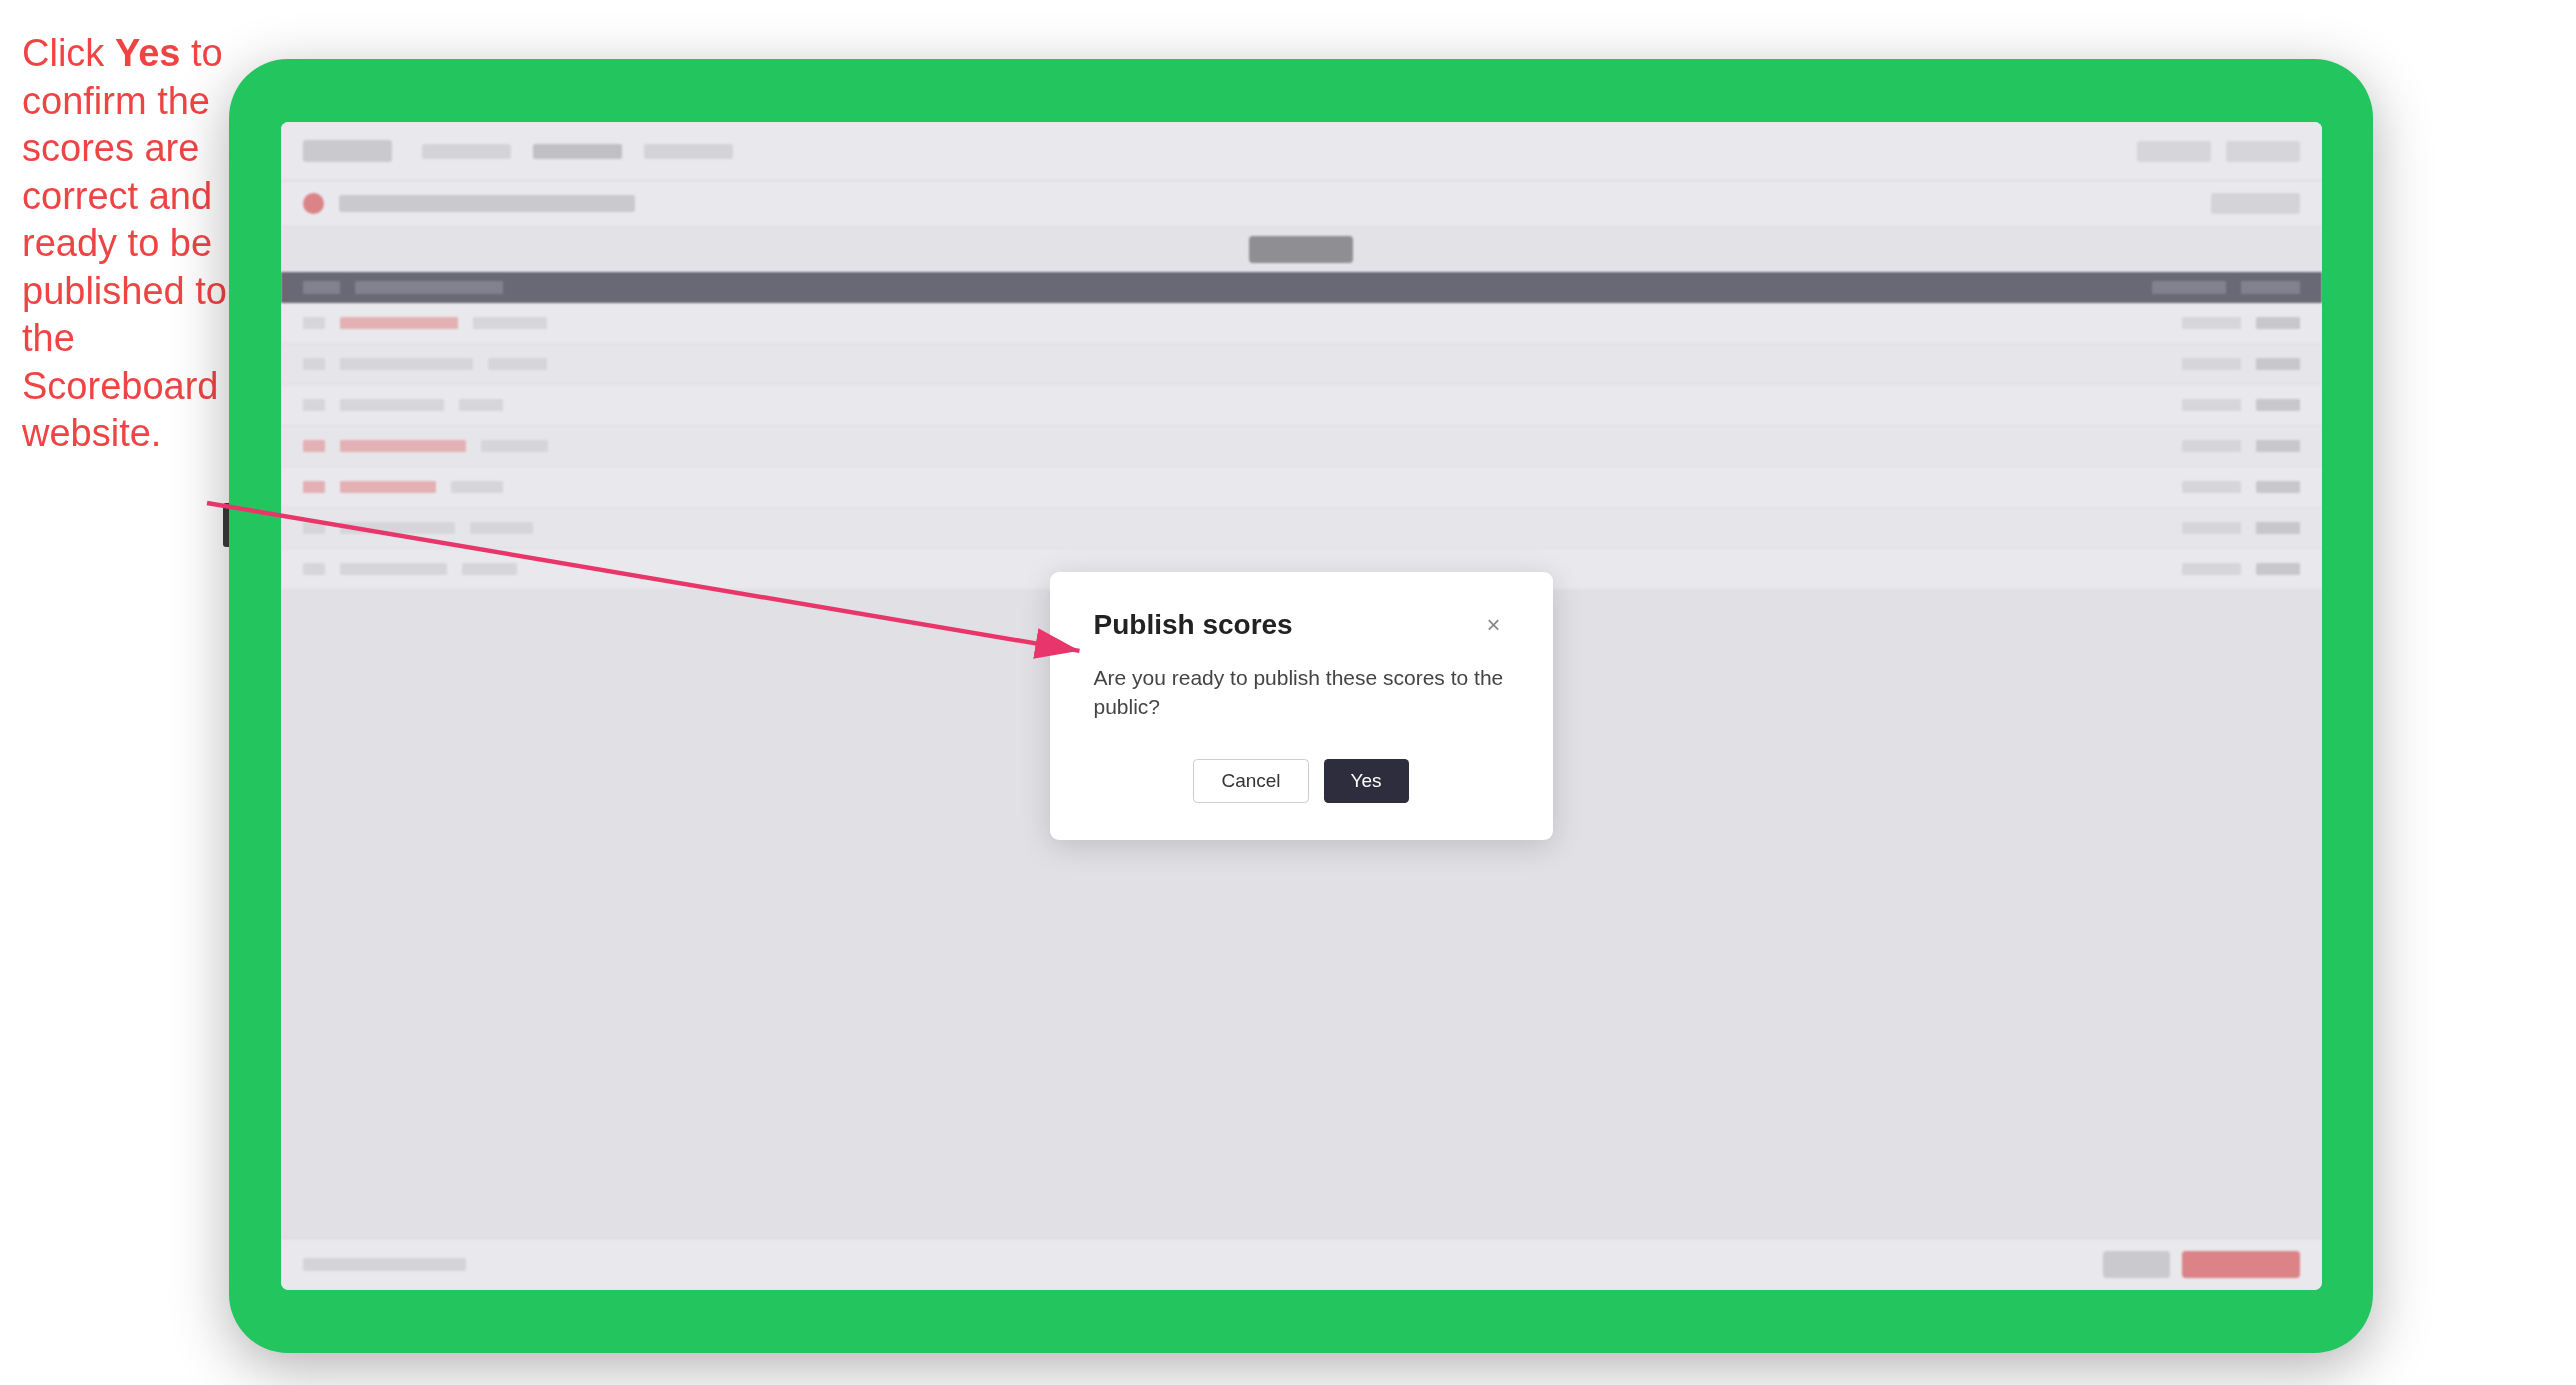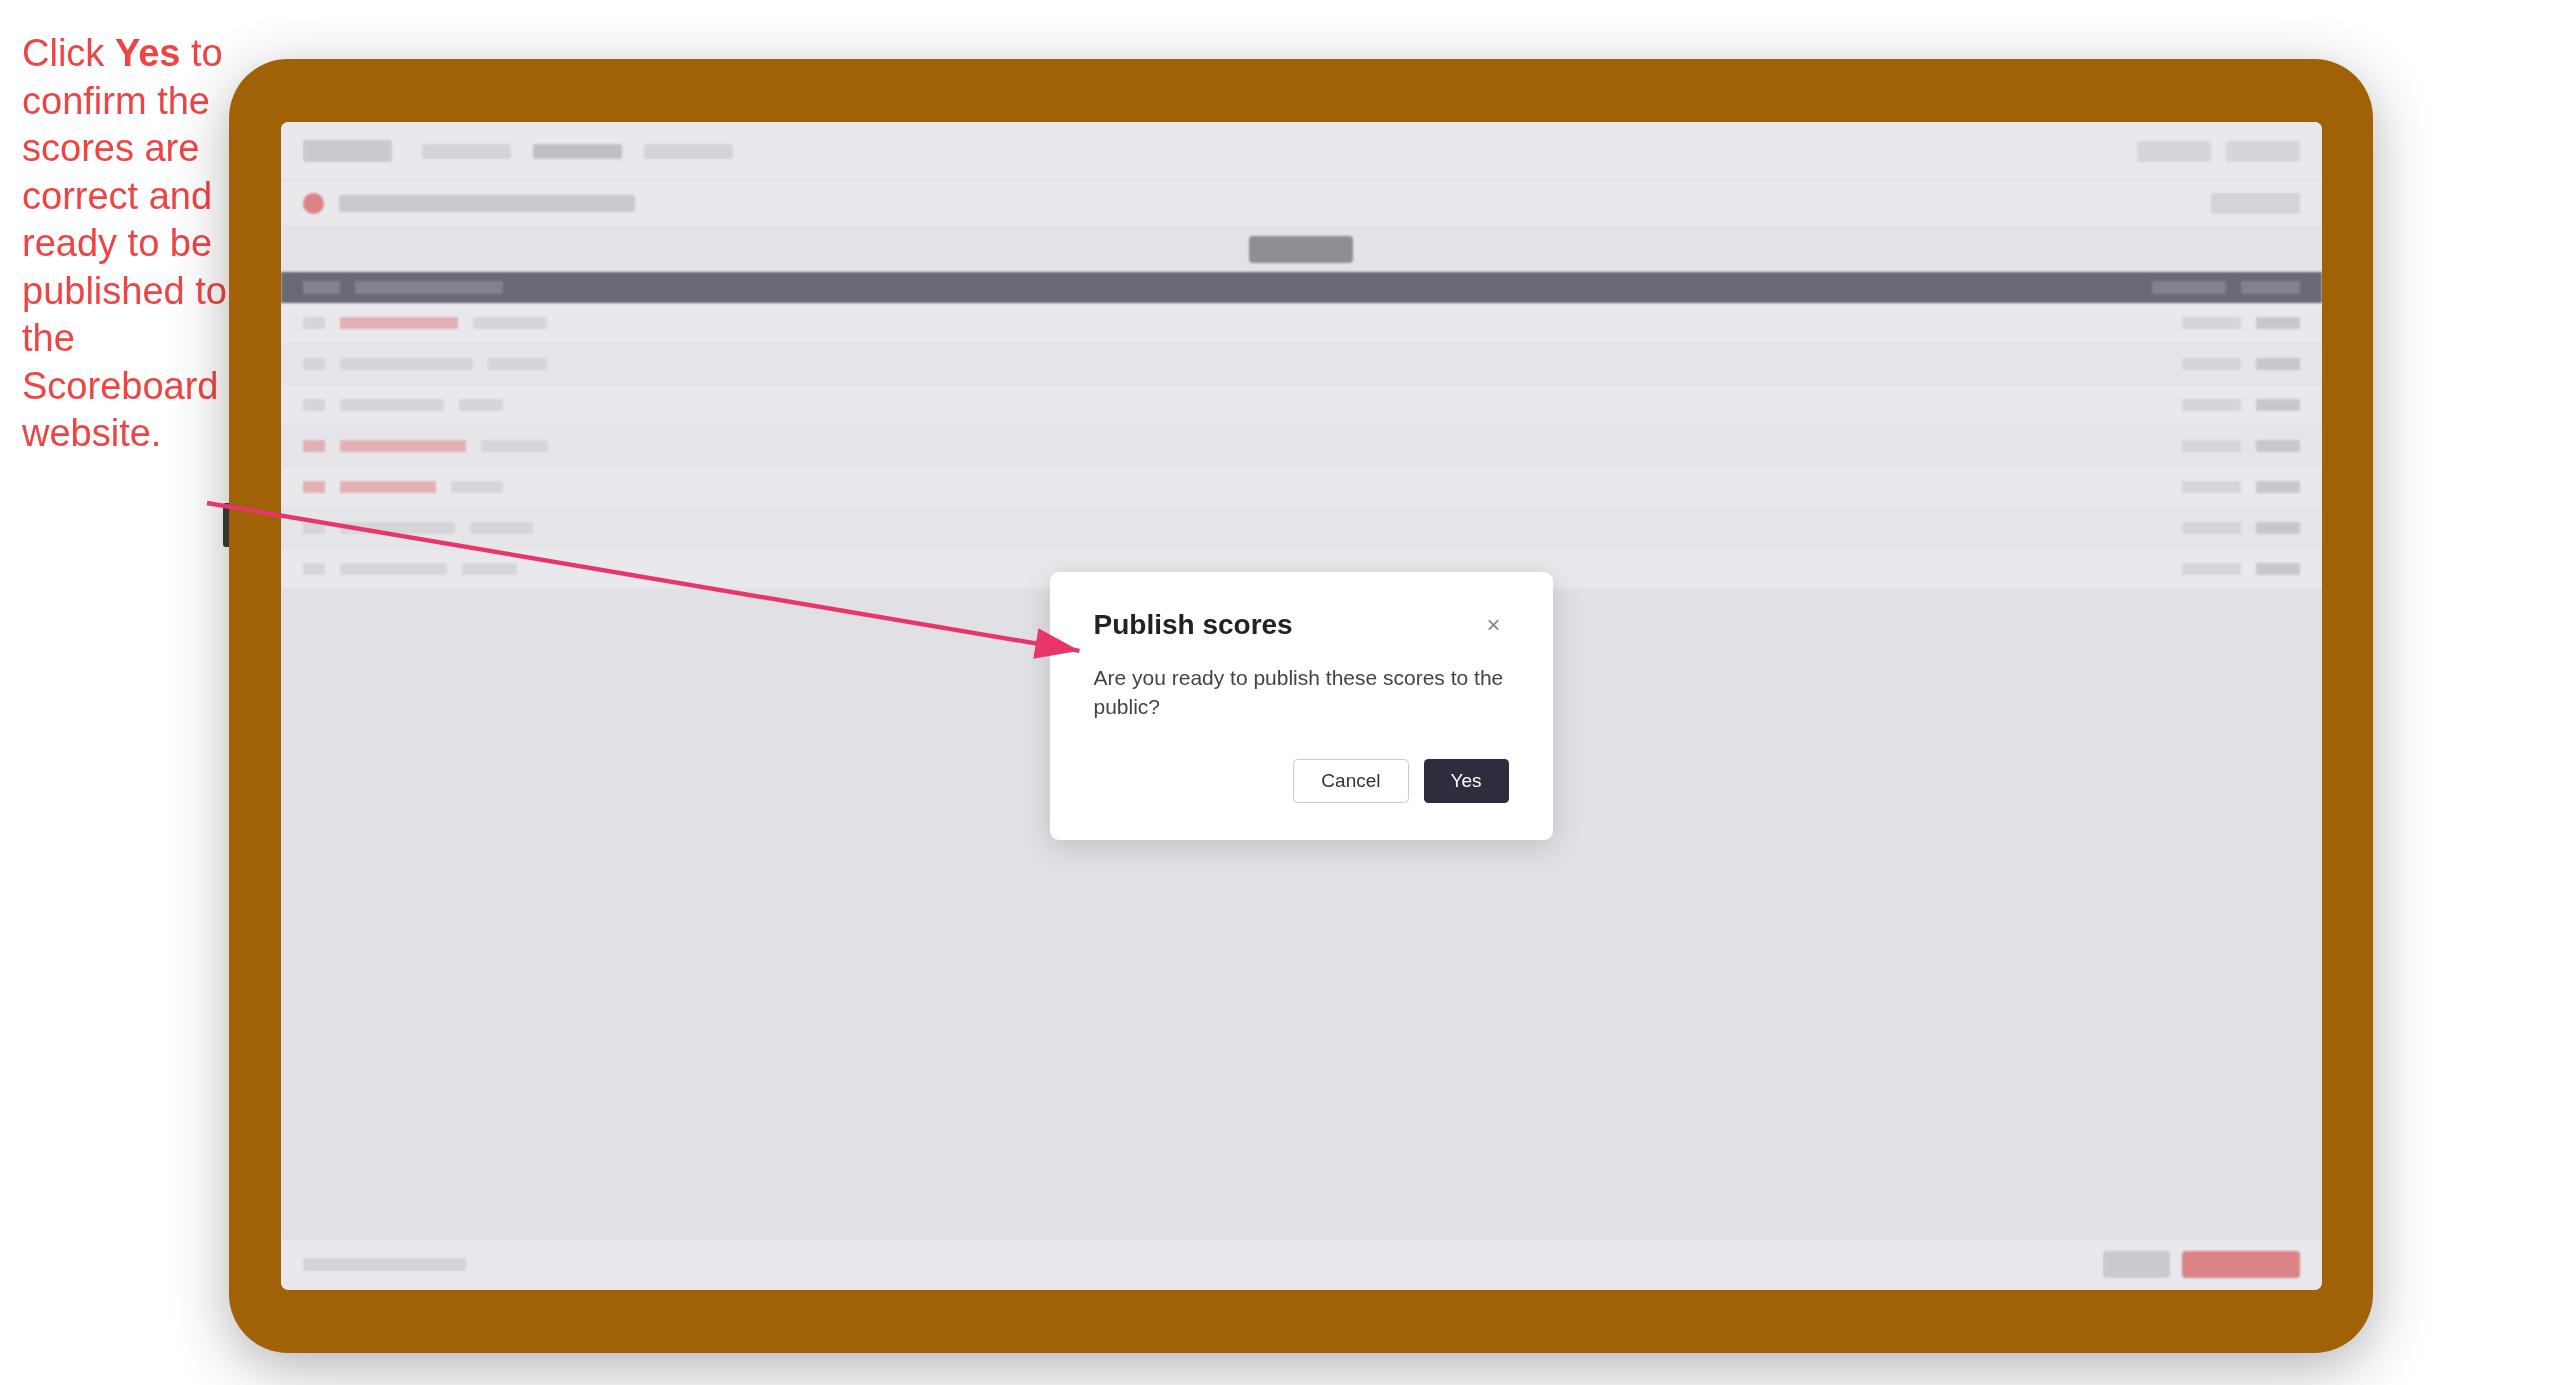--- a/index.html
+++ b/index.html
@@ -28,21 +28,21 @@
       font-weight: 800;
     }
 
     
     .tablet-outer {
       position: absolute;
       top: 59px;
       left: 229px;
       width: 2144px;
       height: 1294px;
-      background: #a16207;
+      background: #22c55e;
       border-radius: 59px;
       box-shadow: 0 15px 59px rgba(0,0,0,0.3);
       display: flex;
       align-items: center;
       justify-content: center;
     }
 
     .tablet-screen {
       width: 2041px;
       height: 1168px;
@@ -306,21 +306,21 @@
 
     .modal-body {
       font-size: 21px;
       color: #444444;
       margin-bottom: 37px;
       line-height: 1.4;
     }
 
     .modal-footer {
       display: flex;
-      justify-content: flex-end;
+      justify-content: center;
       gap: 15px;
     }
 
     .btn-cancel {
       padding: 10.4px 27px;
       font-size: 19px;
       border: 0.7px solid #cccccc;
       background: #ffffff;
       border-radius: 4.4px;
       cursor: pointer;

